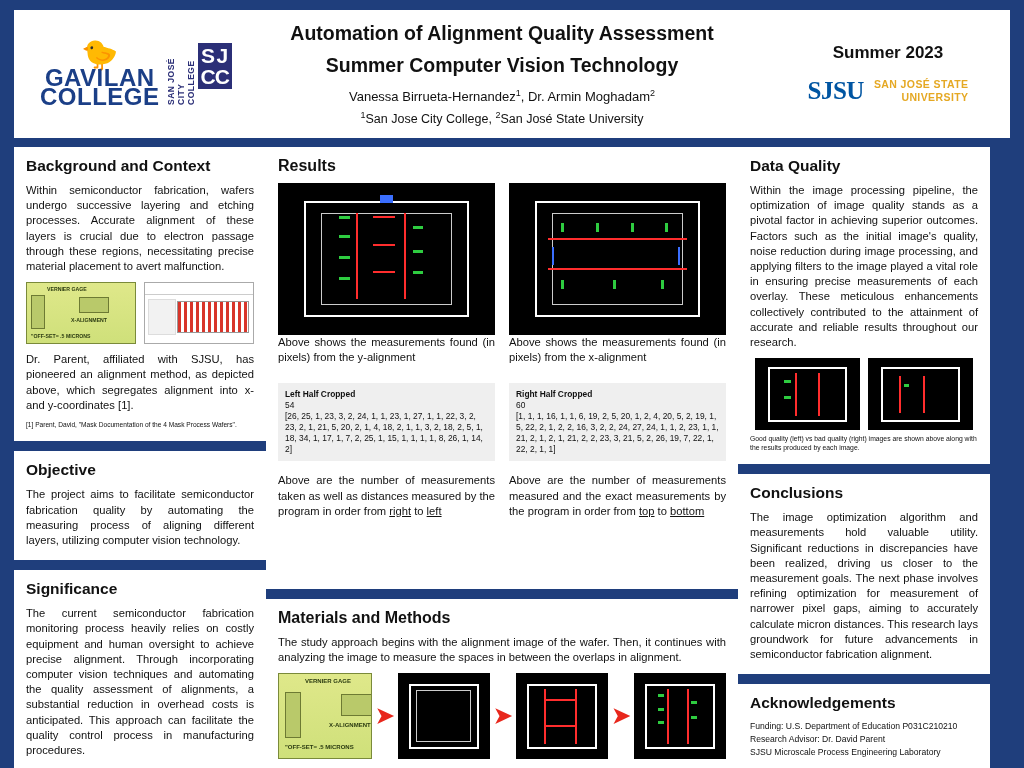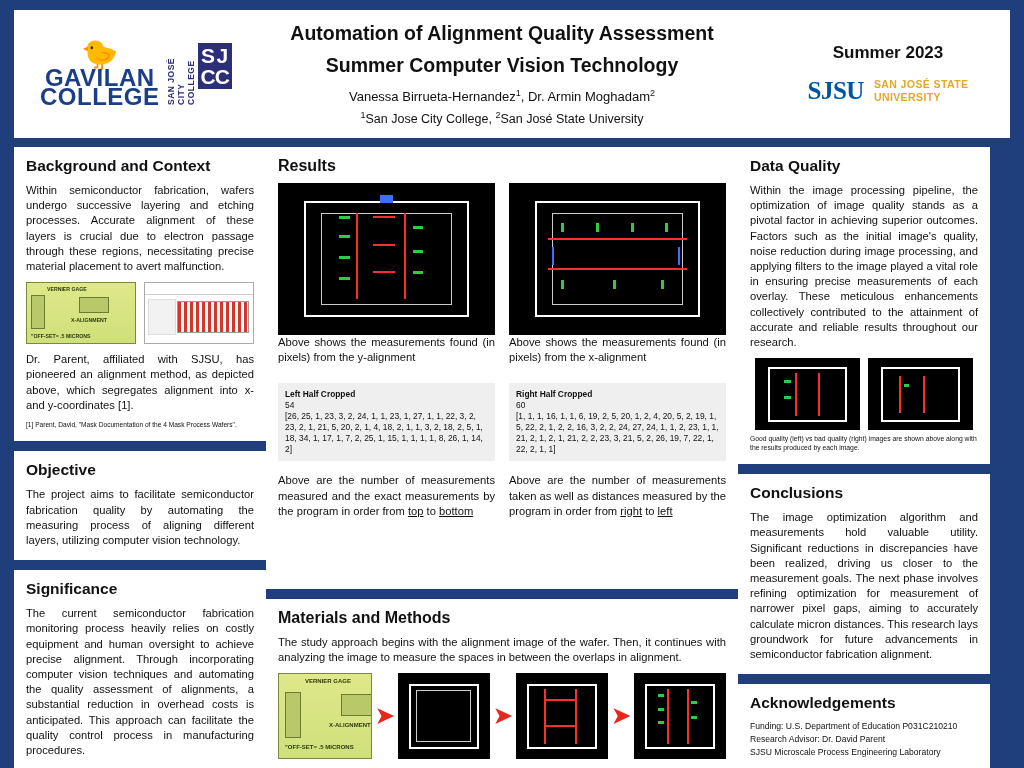--- a/index.html
+++ b/index.html
@@ -67,20 +67,21 @@
   }
   .pauthors { font-size: 13px; color: #111; line-height: 18px; }
   .pauthors sup { font-size: 9px; }
   .paffil { font-size: 12.5px; color: #111; line-height: 17px; }
   .paffil sup { font-size: 9px; }
   .right-col {
     width: 220px; flex: none;
     display: flex; flex-direction: column;
     align-items: center; justify-content: center;
     gap: 14px;
+    text-align: right;
   }
   .season { font-size: 17px; font-weight: bold; color: #111; }
   .sjsu { display: flex; align-items: center; gap: 10px; }
   .sjsu-mark { font-size: 25px; font-weight: bold; color: #0055a2; letter-spacing: -.5px; font-family: "Liberation Serif", serif; }
   .sjsu-txt { font-size: 10.5px; font-weight: bold; color: #e5a823; line-height: 13px; letter-spacing: .4px; }
 
   
   .body-grid {
     display: grid;
     grid-template-columns: 252px 472px 252px;
@@ -323,24 +324,24 @@
           </div>
           <div class="codebox">
             <div class="b">Right Half Cropped</div>
             <div>60</div>
             <div>[1, 1, 1, 16, 1, 1, 6, 19, 2, 5, 20, 1, 2, 4, 20, 5, 2, 19, 1, 5, 22, 2, 1, 2, 2, 16, 3, 2, 2, 24, 27, 24, 1, 1, 2, 23, 1, 1, 21, 2, 1, 2, 1, 21, 2, 2, 23, 3, 21, 5, 2, 26, 19, 7, 22, 1, 22, 2, 1, 1]</div>
           </div>
         </div>
 
         <div class="twocol" style="margin-top:12px;">
           <p class="capt">
-            <span>Above are the number of measurements measured and the exact measurements by the program in order from </span><u>top</u><span> to </span><u>bottom</u>
+            <span>Above are the number of measurements taken as well as distances measured by the program in order from </span><u>right</u><span> to </span><u>left</u>
           </p>
           <p class="capt">
-            <span>Above are the number of measurements taken as well as distances measured by the program in order from </span><u>right</u><span> to </span><u>left</u>
+            <span>Above are the number of measurements measured and the exact measurements by the program in order from </span><u>top</u><span> to </span><u>bottom</u>
           </p>
         </div>
       </div>
 
       <div class="card">
         <h2 class="mid">Materials and Methods</h2>
         <p>The study approach begins with the alignment image of the wafer. Then, it continues with analyzing the image to measure the spaces in between the overlaps in alignment.</p>
 
         <div class="flow">
           <div class="flowimg vernier" style="position:relative;height:86px;">

